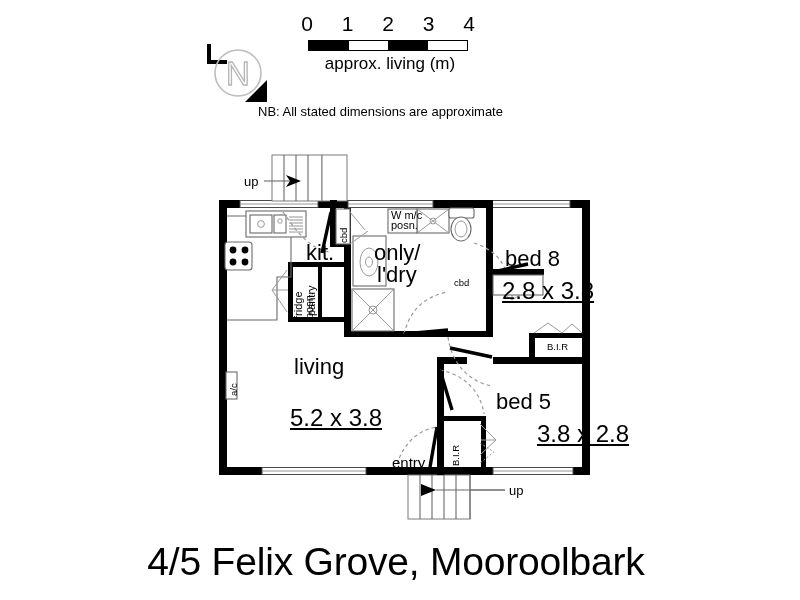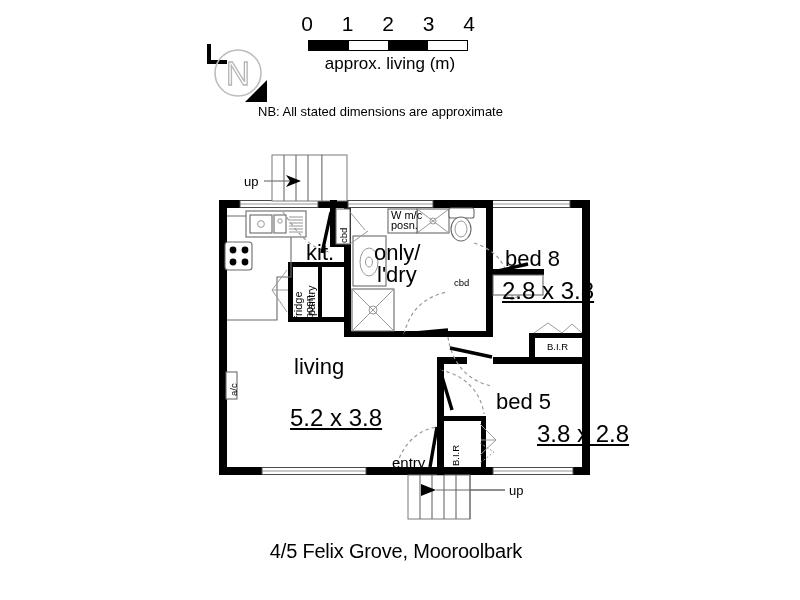--- a/index.html
+++ b/index.html
@@ -53,21 +53,21 @@
   .tiny2{font-size:9.5px;}
   .small{font-size:12px;}
   .vert{
     writing-mode:vertical-rl;transform:rotate(180deg);
     white-space:nowrap;
   }
 
   
   #title{
     left:0;top:540px;width:792px;text-align:center;
-    font-size:20px;letter-spacing:-0.2px;
+    font-size:39px;letter-spacing:-0.2px;
   }
 </style>
 </head>
 <body>
 
 <div id="stage">
 
   <div id="compass" class="abs">
     <svg width="66" height="66" viewBox="0 0 66 66">
 

